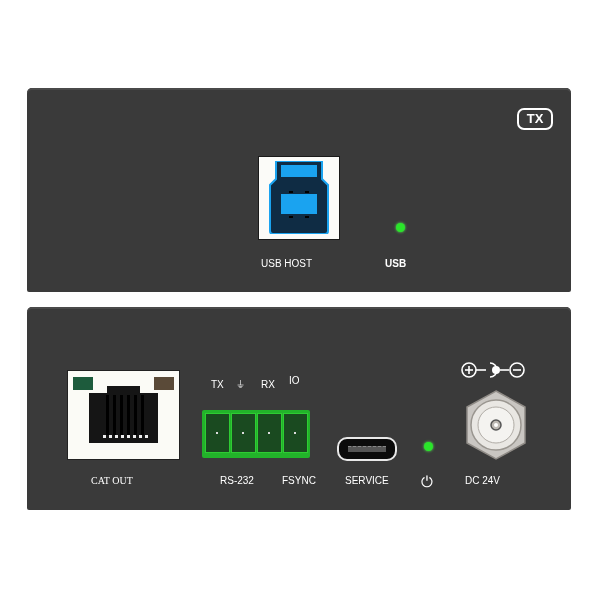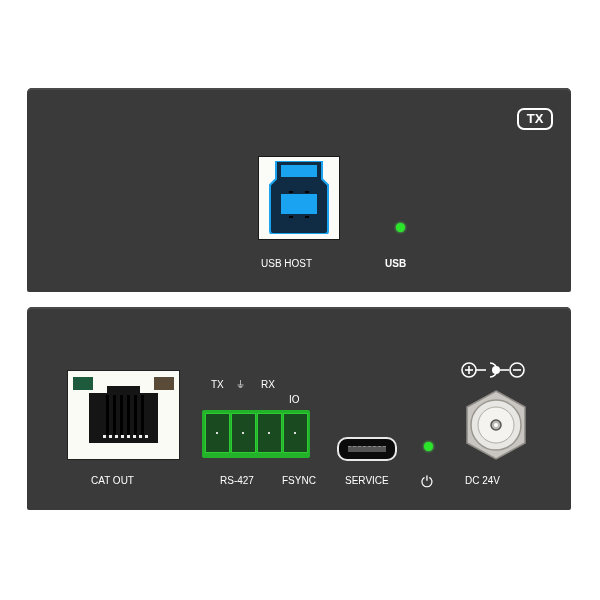--- a/index.html
+++ b/index.html
@@ -76,42 +76,42 @@
           <rect x="41" y="64" width="3" height="3"></rect>
         <rect x="47" y="64" width="3" height="3"></rect>
           <rect x="53" y="64" width="3" height="3"></rect>
         <rect x="59" y="64" width="3" height="3"></rect>
           <rect x="65" y="64" width="3" height="3"></rect>
         <rect x="71" y="64" width="3" height="3"></rect>
           <rect x="77" y="64" width="3" height="3"></rect>
       </g>
     </svg>
   </div>
-  <div class="lbl" style="left:64px; top:168px;">CAT OUT</div>
+  <div class="lbl" style="left:64px; top:168px;font-family:Liberation Serif, serif;">CAT OUT</div>
 
   <div class="lbl" style="left:184px; top:72px;">TX</div>
   <div class="lbl" style="left:210px; top:72px;">⏚</div>
   <div class="lbl" style="left:234px; top:72px;text-align:right;">RX</div>
-  <div class="lbl" style="left:262px; top:87px;">IO</div>
+  <div class="lbl" style="left:262px; top:68px;">IO</div>
 
   <div class="term">
     <div class="term-slot" style="left:3px;">
         <div class="term-dot"></div>
       </div>
     <div class="term-slot" style="left:29px;">
         <div class="term-dot"></div>
       </div>
     <div class="term-slot" style="left:55px;">
         <div class="term-dot"></div>
       </div>
     <div class="term-slot" style="left:81px;">
         <div class="term-dot"></div>
       </div>
   </div>
-  <div class="lbl" style="left:193px; top:168px;">RS-427</div>
+  <div class="lbl" style="left:193px; top:168px;">RS-232</div>
   <div class="lbl" style="left:249px; top:168px;margin-left:6px;">FSYNC</div>
 
   <div class="usbc">
     <div class="usbc-tongue"></div>
   </div>
   <div class="lbl" style="left:318px; top:168px;">SERVICE</div>
 
   <div class="led" style="left:397px; top:135px;"></div>
   <div class="lbl" style="left:394px; top:166px; font-size:15px;">⏻</div>
 

